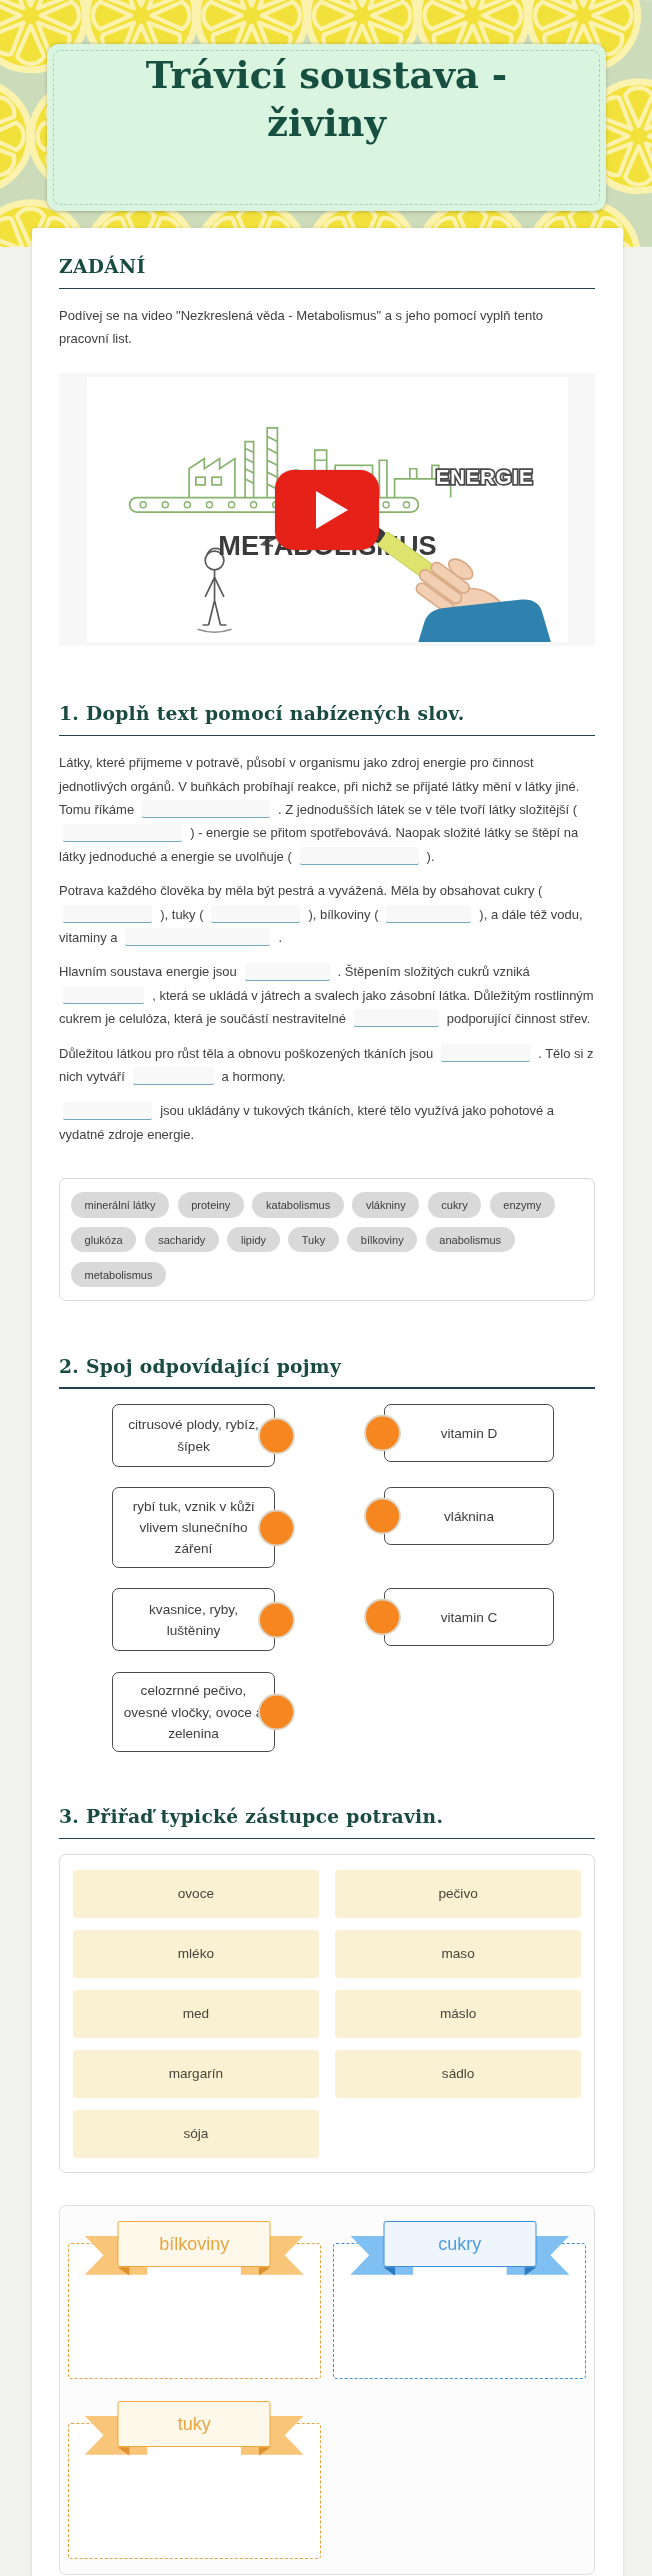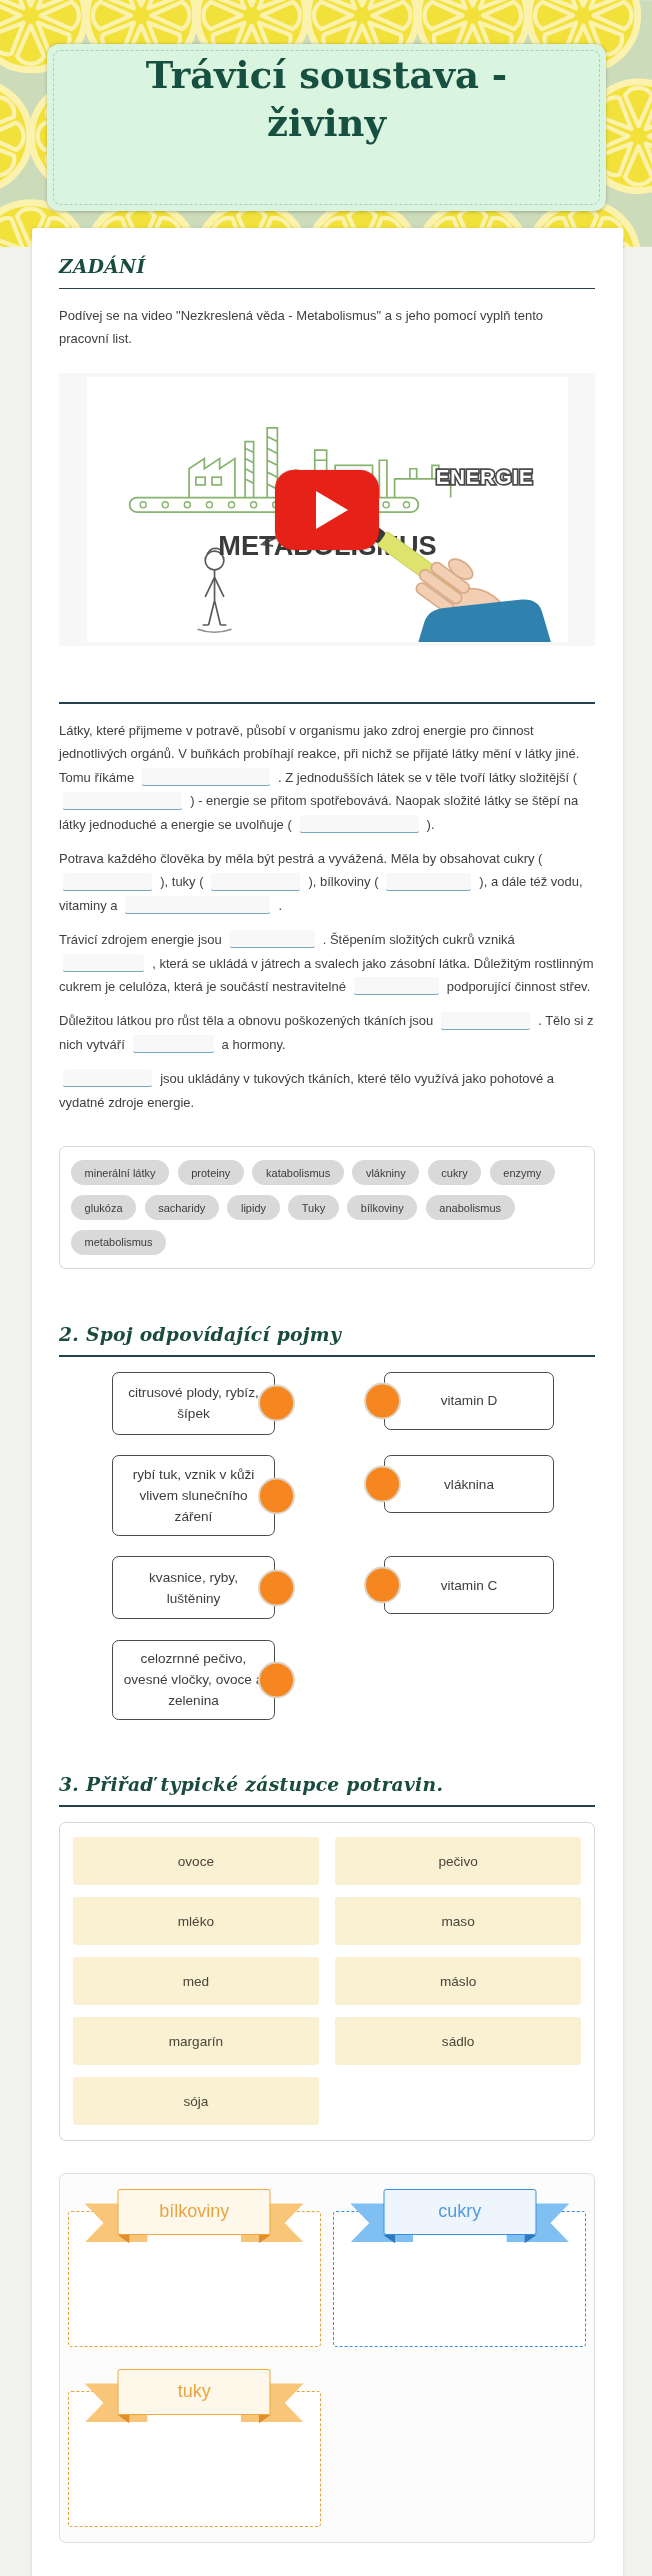--- a/index.html
+++ b/index.html
@@ -15,21 +15,21 @@
   .title-inner { height:100%; border:1.7px dashed #a3d3c1; border-radius:7.7px;
     display:flex; align-items:flex-start; justify-content:center; text-align:center; }
   .title-text { font-family:"DejaVu Serif",serif; font-weight:bold; font-size:37px;
     line-height:1.3; color:#174f41; padding:0 34px; }
 
   
   .card { position:relative; z-index:2; margin:-18.7px 30px 30px 32px; background:#fff;
     border-radius:2.6px; box-shadow:0 0.9px 3.4px rgba(0,0,0,.12); padding:27px 28px 39px 27px; }
 
   h2.sec { font-family:"DejaVu Serif",serif; font-weight:bold; color:#194b3e;
-    font-size:18.7px; margin:0 0 10.2px; letter-spacing:0.3px;font-style:italic; }
+    font-size:18.7px; margin:0 0 10.2px; letter-spacing:0.3px; }
   .rule { height:1.3px; background:#24414e; margin:0 0 15.3px; }
 
   p.body { color:#3f3f3f; font-size:13px; line-height:1.8; margin:0 0 11px; }
 
   .blank { display:inline-block; height:18px; background:#f8f8f8;
     border-bottom:1.7px solid #78a8bd; border-radius:2.6px; vertical-align:-4.3px; margin:0 4.3px; }
   .w170{width:145px}.w150{width:128px}.w140{width:119px}.w105{width:89px}.w100{width:85px}.w95{width:81px}
 
   
   .video { margin:22px 0 56px; background:#f7f7f7; padding:4.3px 0; }
@@ -218,20 +218,21 @@
             </g>
           </g>
           <path d="M390,312 L396,292 q4,-18 24,-20 l92,-10 q20,-1 24,16 l10,34 Z" fill="#2f81ae"></path>
         </svg>
         <div class="play">
           <span class="tri"></span>
         </div>
       </div>
     </div>
 
+    <h2 class="sec">1. Doplň text pomocí nabízených slov.</h2>
     <div class="rule"></div>
 
     <p class="body">
       <span>Látky, které přijmeme v potravě, působí v organismu jako zdroj energie pro činnost jednotlivých orgánů. V buňkách probíhají reakce, při nichž se přijaté látky mění v látky jiné. Tomu říkáme</span>
       <span class="blank w150"></span>
       <span>. Z jednodušších látek se v těle tvoří látky složitější (</span>
       <span class="blank w140"></span>
       <span>) - energie se přitom spotřebovává. Naopak složité látky se štěpí na látky jednoduché a energie se uvolňuje (</span>
       <span class="blank w140"></span>
       <span>).</span>
@@ -243,21 +244,21 @@
       <span>), tuky (</span>
       <span class="blank w105"></span>
       <span>), bílkoviny (</span>
       <span class="blank w100"></span>
       <span>), a dále též vodu, vitaminy a</span>
       <span class="blank w170"></span>
       <span>.</span>
     </p>
 
     <p class="body">
-      <span>Trávicí zdrojem energie jsou</span>
+      <span>Hlavním soustava energie jsou</span>
       <span class="blank w100"></span>
       <span>. Štěpením složitých cukrů vzniká</span>
       <span class="blank w95"></span>
       <span>, která se ukládá v játrech a svalech jako zásobní látka. Důležitým rostlinným cukrem je celulóza, která je součástí nestravitelné</span>
       <span class="blank w100"></span>
       <span>podporující činnost střev.</span>
     </p>
 
     <p class="body">
       <span>Důležitou látkou pro růst těla a obnovu poškozených tkáních jsou</span>

